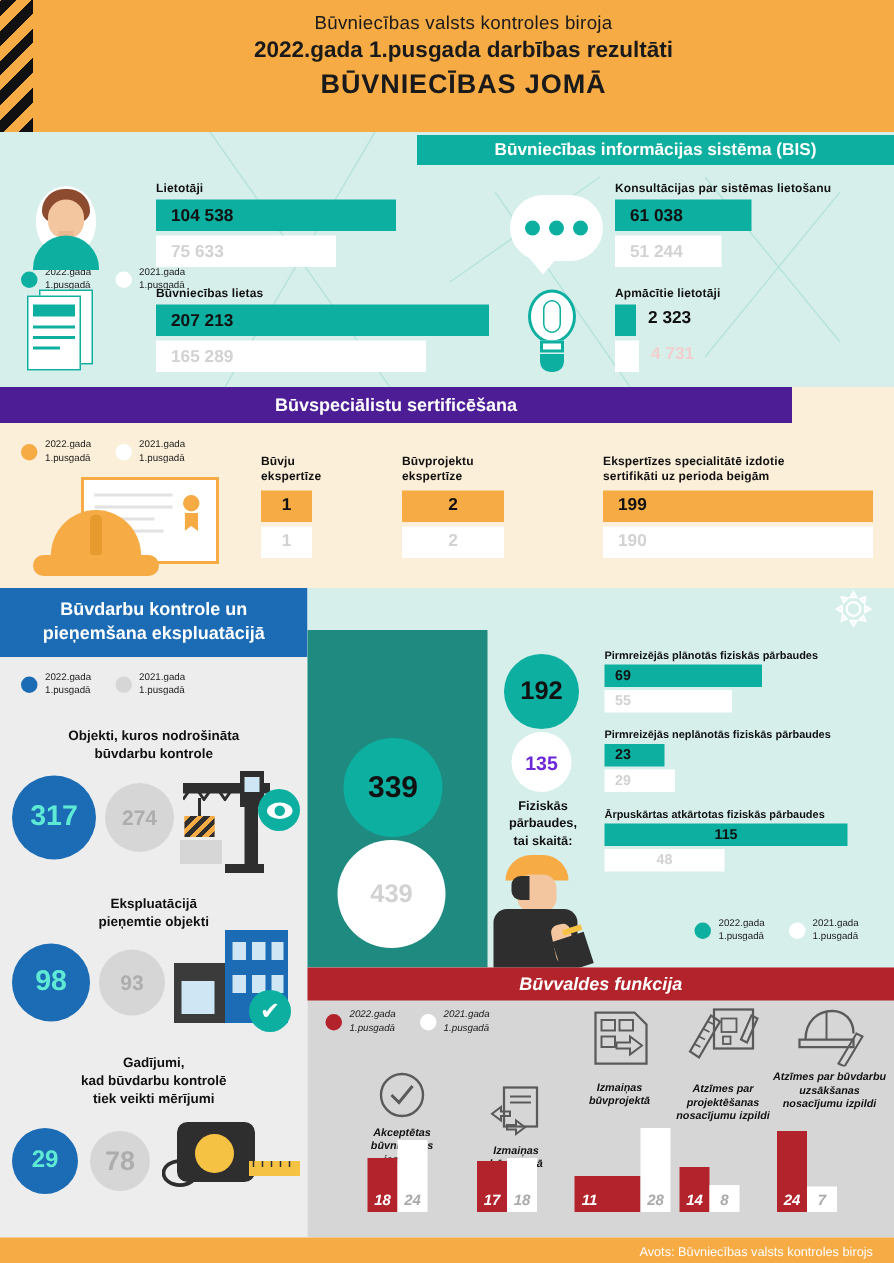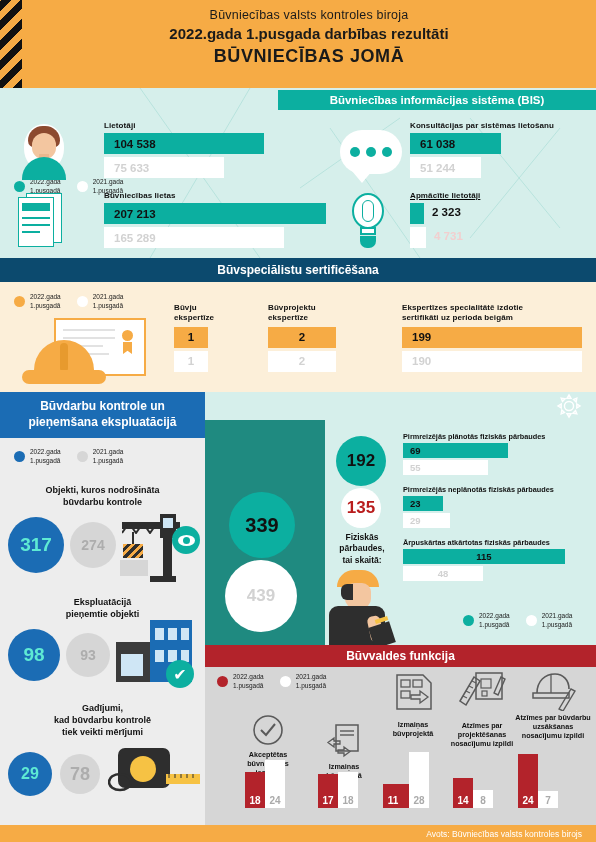--- a/index.html
+++ b/index.html
@@ -76,22 +76,22 @@
 
   
   .bulb { position: absolute; width: 46px; height: 58px; }
   .bulb-glass { position:absolute; left:7px; top:0; width:32px; height:36px; background:#fff; border-radius:50%; border:2px solid #0CAFA0; }
   .bulb-base { position:absolute; left:15px; top:34px; width:16px; height:8px; background:#fff; border:2px solid #0CAFA0; }
   .bulb-tip { position:absolute; left:15px; top:43px; width:16px; height:12px; background:#0CAFA0; border-radius:0 0 7px 7px; }
   .bulb-fil { position:absolute; left:17px; top:7px; width:12px; height:22px; border:1.6px solid #0CAFA0; border-radius:6px; }
 
   
   .cert { position: absolute; top: 258px; left: 0; width: 596px; height: 134px; background: #FCEFD9; }
-  .cert-title-bar { position: absolute; left: 0; top: 0; width: 596px; height: 24px;
-    background: #0c4a6e; color: #fff; font-size: 12px; font-weight: 700;
+  .cert-title-bar { position: absolute; left: 0; top: 0; width: 528px; height: 24px;
+    background: #4c1d95; color: #fff; font-size: 12px; font-weight: 700;
     display: flex; align-items: center; justify-content: center; }
   .cert-legend { position: absolute; left: 14px; top: 35px; }
   .bar.cur-o { background: #F6AB45; color: #111; }
 
   
   .cert-art { position: absolute; left: 22px; top: 60px; width: 130px; height: 70px; }
   .cert-card { position: absolute; left: 32px; top: 0px; width: 92px; height: 58px; background: #fff; border: 2.5px solid #F6AB45; }
   .cert-card-line { position: absolute; height: 2px; background: #E2E2E2; left: 7px; }
   .cert-seal { position: absolute; right: 9px; top: 8px; width: 15px; height: 15px; border-radius: 50%; background: #F6AB45; border: 2px solid #fff; }
   .cert-seal-t { position: absolute; right: 12px; top: 22px; width: 9px; height: 12px; background: #F6AB45; clip-path: polygon(0 0,100% 0,100% 100%,50% 72%,0 100%); }
@@ -147,21 +147,21 @@
 
   
   .worker { position: absolute; }
   .w-helmet { position: absolute; background: #F6AB45; border-radius: 20px 20px 0 0; }
   .w-face { position: absolute; background: #F3C6A0; border-radius: 9px; }
   .w-body { position: absolute; background: #2E2E2E; border-radius: 9px 9px 0 0; }
   .w-arm { position: absolute; background: #F3C6A0; border-radius: 5px; }
   .w-board { position: absolute; background: #2E2E2E; }
 
   
-  .red { position: absolute; top: 645px; left: 205px; width: 391px; height: 180px; background: #D6D6D6; }
+  .red { position: absolute; top: 645px; left: 205px; width: 391px; height: 180px; background: #D6D6D6; font-style: italic; }
   .red-title-bar { position: absolute; left: 0; top: 0; width: 391px; height: 22px; background: #B3232B;
     color: #fff; font-size: 12px; font-weight: 700; display: flex; align-items: center; justify-content: center; }
   .red-legend { position: absolute; left: 12px; top: 28px; }
   .colcap { font-size: 7.2px; font-weight: 700; color: #111; text-align: center; line-height: 1.25; }
   .vbar-cur { background: #B3232B; }
   .vbar-prev { background: #ffffff; }
   .vbar-lab { font-size: 10px; font-weight: 700; }
 
   
   .footer { position: absolute; left: 0; bottom: 0; width: 596px; height: 17px; background: #F6AB45;
@@ -249,21 +249,21 @@
       <div class="bar cur" style="width:91px">61 038</div>
       <div class="bar prev" style="width:71px">51 244</div>
     </div>
 
     <div class="bulb" style="left:345px; top:105px;">
       <div class="bulb-glass"></div>
         <div class="bulb-fil"></div>
         <div class="bulb-base"></div>
         <div class="bulb-tip"></div>
     </div>
-    <div style="position:absolute; left:410px; top:103px; width:186px;text-decoration:underline;">
+    <div style="position:absolute; left:410px; top:103px; width:186px;">
       <div class="metric-label">Apmācītie lietotāji</div>
       <div style="position:relative; height:21px;">
         <div class="bar cur" style="width:14px; padding:0;"></div>
         <span style="position:absolute; left:22px; top:3px; font-size:11.5px; font-weight:700; color:#111;">2 323</span>
       </div>
       <div style="position:relative; height:21px; margin-top:3px;">
         <div class="bar prev" style="width:16px; padding:0; margin:0;"></div>
         <span style="position:absolute; left:24px; top:3px; font-size:11.5px; font-weight:700; color:#F2CFCF;">4 731</span>
       </div>
     </div>
@@ -443,21 +443,21 @@
           <path d="M8 32 l1 -6 4 4 z"></path>
       </g>
     </svg>
 
     <div class="dark-panel">
       <div class="circ" style="position:absolute; left:24px; top:72px; width:66px; height:66px; background:#0CAFA0; color:#111; font-size:20px;">339</div>
       <div class="circ" style="position:absolute; left:20px; top:140px; width:72px; height:72px; background:#ffffff; color:#D2D2D2; font-size:17px;">439</div>
     </div>
 
     <div class="circ" style="position:absolute; left:131px; top:44px; width:50px; height:50px; background:#0CAFA0; color:#111; font-size:17px;">192</div>
-    <div class="circ" style="position:absolute; left:136px; top:96px; width:40px; height:40px; background:#ffffff; color:#b91c1c; font-size:17px;">135</div>
+    <div class="circ" style="position:absolute; left:136px; top:96px; width:40px; height:40px; background:#ffffff; color:#6d28d9; font-size:13px;">135</div>
     <div class="cap" style="position:absolute; left:126px; top:140px; width:62px; font-size:8.5px;">
       <span>Fiziskās</span><br>
       <span>pārbaudes,</span><br>
       <span>tai skaitā:</span>
     </div>
 
     <div class="worker" style="position:absolute; left:118px; top:178px; width:80px; height:75px;">
       <div class="w-helmet" style="left:14px; top:0px; width:42px; height:17px;"></div>
       <div class="w-face" style="left:22px; top:13px; width:26px; height:25px;"></div>
       <div style="position:absolute; left:18px; top:14px; width:12px; height:16px; background:#2E2E2E; border-radius:6px 0 0 6px;"></div>
@@ -570,21 +570,21 @@
         <rect x="22" y="7" width="9" height="7" stroke="#5A5A5A" stroke-width="1.3" fill="none"></rect>
         <rect x="10" y="18" width="9" height="7" stroke="#5A5A5A" stroke-width="1.3" fill="none"></rect>
         <path d="M20 22 l9 0 l0 -4 l8 6 l-8 6 l0 -4 l-9 0 z" stroke="#5A5A5A" stroke-width="1.3" fill="none"></path>
       </svg>
       <div class="colcap">
         <span>Izmaiņas</span><br>
         <span>būvprojektā</span>
       </div>
     </div>
     <div style="position:absolute; left:178px; bottom:17px; display:flex; align-items:flex-end;">
-      <div class="vbar-cur" style="width:26px; height:24px; position:relative;">
+      <div class="vbar-cur" style="width:44px; height:24px; position:relative;">
         <span class="vbar-lab" style="position:absolute; bottom:2px; left:0; width:20px; text-align:center; color:#fff;">11</span>
       </div>
       <div class="vbar-prev" style="width:20px; height:56px; position:relative;">
         <span class="vbar-lab" style="position:absolute; bottom:2px; left:0; width:20px; text-align:center; color:#AAA;">28</span>
       </div>
     </div>
 
     <div style="position:absolute; left:236px; top:26px; width:82px;">
       <svg width="48" height="48" style="display:block; margin:0 auto 2px;">
         <rect x="18" y="2" width="26" height="26" stroke="#5A5A5A" stroke-width="1.5" fill="none"></rect>

